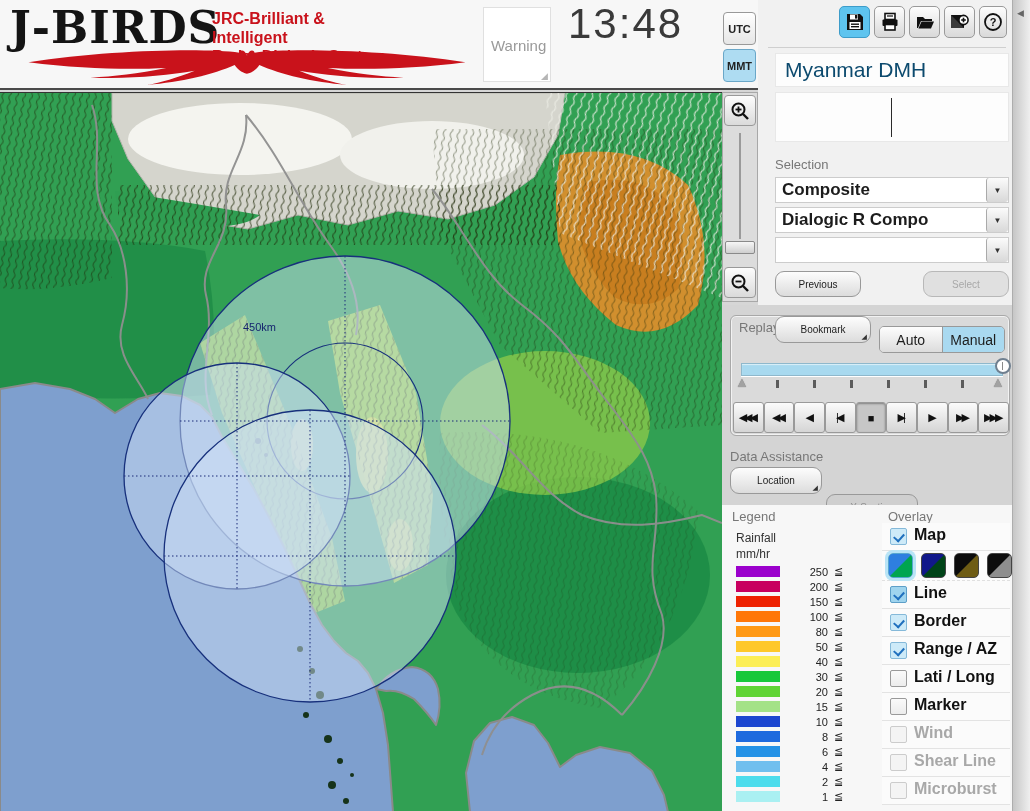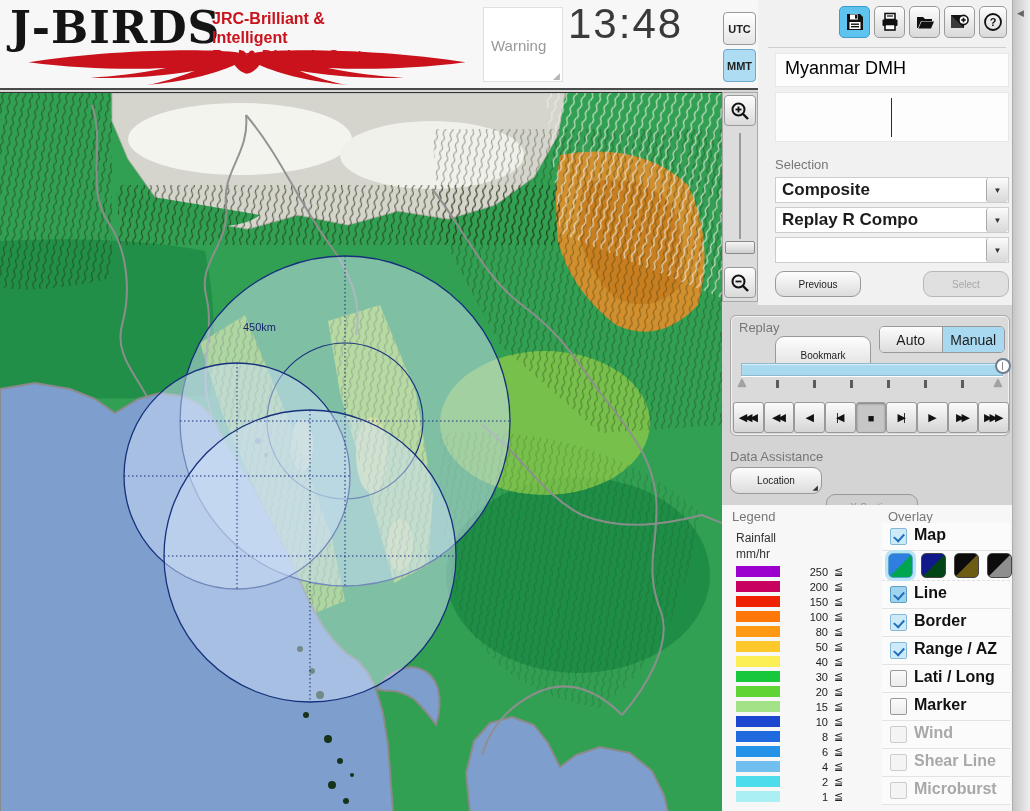--- a/index.html
+++ b/index.html
@@ -4,39 +4,39 @@
 <style>
   * { margin:0; padding:0; box-sizing:border-box; }
   body { background:#ffffff; font-family:"Liberation Sans", sans-serif; }
   .window { position:relative; width:1030px; height:811px; overflow:hidden; background:#d6d6d6; }
 
   
   .header { position:absolute; left:0; top:0; width:758px; height:90px; background:#f7f7f7; border-bottom:2px solid #4a4a4a; }
   .logo-title { position:absolute; left:10px; top:2px; font-family:"DejaVu Serif", serif; font-weight:bold; font-size:44px; letter-spacing:1px; color:#141414; }
   .logo-sub { position:absolute; left:212px; top:9px; width:190px; color:#c9121b; font-weight:bold; font-size:16px; line-height:19px; letter-spacing:0px; }
   .eagle { position:absolute; left:12px; top:48px; }
-  .warning-box { position:absolute; left:483px; top:7px; width:80px; height:75px; background:#ffffff; border:1px solid #e0e0e0; }
+  .warning-box { position:absolute; left:483px; top:7px; width:68px; height:75px; background:#ffffff; border:1px solid #e0e0e0; }
   .warning-box .wtext { position:absolute; left:7px; top:29px; font-size:15px; color:#9a9a9a; }
   .warning-box .fold { position:absolute; right:2px; bottom:0px; font-size:9px; color:#b5b5b5; }
   .clock-time { position:absolute; left:568px; top:0px; font-size:42px; color:#3a3a3a; letter-spacing:2px; }
   .clock-date { position:absolute; left:571px; top:53px; font-size:24px; color:#3a3a3a; }
   .tz-btn { position:absolute; left:723px; width:33px; height:33px; border:1px solid #999; border-radius:4px;
             background:linear-gradient(#ffffff,#e6e6e6); font-size:11px; font-weight:bold; color:#222;
             display:flex; align-items:center; justify-content:center; cursor:pointer; }
   .tz-utc { top:12px; }
   .tz-mmt { top:49px; background:#aedcf2; border-color:#6aa7c8; }
 
   
   .panel-top { position:absolute; left:758px; top:0; width:254px; height:305px; background:#f1f1f1; }
   .tool-btn { position:absolute; top:6px; width:31px; height:32px; border:1px solid #9a9a9a; border-radius:5px;
               background:linear-gradient(#fdfdfd,#d9d9d9); display:flex; align-items:center; justify-content:center; cursor:pointer; }
   .tool-btn.active { background:#5ec4ef; border-color:#3d9cc9; }
   .panel-sep { position:absolute; left:10px; top:47px; width:238px; height:1px; background:#cfcfcf; }
   .station-box { position:absolute; left:17px; top:53px; width:234px; height:34px; background:#fdfdfd; border:1px solid #e8e8e8; }
-  .station-box span { position:absolute; left:9px; top:4px; font-size:18px; color:#000000; }
+  .station-box span { position:absolute; left:9px; top:4px; font-size:21px; color:#0c4a6e; }
   .info-box { position:absolute; left:17px; top:92px; width:234px; height:50px; background:#fdfdfd; border:1px solid #e8e8e8; }
   .info-box .vline { position:absolute; left:115px; top:5px; width:1px; height:39px; background:#2a2a2a; }
   .sec-label { font-size:13px; color:#777; }
   .selection-label { position:absolute; left:17px; top:157px; }
   .combo { position:absolute; left:17px; width:234px; height:26px; background:#ffffff; border:1px solid #cccccc; }
   .combo .cval { position:absolute; left:6px; top:2px; font-size:17px; font-weight:bold; color:#1c1c1c; }
   .combo .carrow { position:absolute; right:0; top:0; width:22px; height:24px; border-left:1px solid #aaa; border-radius:3px;
                    background:linear-gradient(#fbfbfb,#d8d8d8); font-size:8px; color:#333; display:flex; align-items:center; justify-content:center; cursor:pointer; }
   .btn { border:1px solid #999; border-radius:9px; background:linear-gradient(#fdfdfd,#dcdcdc);
          font-size:10px; color:#1d1d1d; display:flex; align-items:center; justify-content:center; cursor:pointer; position:absolute; }
@@ -44,21 +44,21 @@
   .btn-previous { left:17px; top:271px; width:86px; height:26px; }
   .btn-select { left:165px; top:271px; width:86px; height:26px; }
   .menu-btn { position:relative; }
   .menu-btn::after { content:"\25E2"; position:absolute; right:3px; bottom:1px; font-size:7px; color:#333; }
 
   
   .panel-bottom { position:absolute; left:722px; top:305px; width:290px; height:506px; background:#d4d4d4; }
   .replay-group { position:absolute; left:8px; top:10px; width:280px; height:121px; background:#dadada;
                   border:1px solid #a8a8a8; border-radius:6px; box-shadow:inset 0 0 0 1px #f2f2f2; }
   .replay-label { position:absolute; left:8px; top:4px; }
-  .btn-bookmark { left:44px; top:20px; width:96px; height:39px; }
+  .btn-bookmark { left:44px; top:0; width:96px; height:27px; }
   .segmented { position:absolute; left:148px; top:10px; width:126px; height:27px; border:1px solid #999; border-radius:5px; display:flex; overflow:hidden; }
   .seg { flex:1; display:flex; align-items:center; justify-content:center; font-size:14px; color:#1d1d1d;
          background:linear-gradient(#fdfdfd,#dcdcdc); cursor:pointer; }
   .seg.active { background:#a9d9f0; }
   .seg + .seg { border-left:1px solid #999; }
   .slider-track { position:absolute; left:10px; top:47px; width:262px; height:13px; background:#a8d9ef;
                   border:1px solid #8fb8cc; box-shadow:0 1px 0 #fff, inset 0 1px 1px rgba(255,255,255,.6); }
   .slider-handle { position:absolute; top:42px; width:16px; height:16px; border-radius:50%; background:#ffffff;
                    border:2px solid #6f7f8f; cursor:pointer; }
   .slider-handle::after { content:""; position:absolute; left:5px; top:2px; width:1px; height:8px; background:#8a8a8a; }
@@ -288,21 +288,21 @@
     <div class="info-box">
       <span class="vline"></span>
     </div>
     <div class="sec-label selection-label">Selection</div>
 
     <div class="combo" style="top:177px">
       <span class="cval">Composite</span>
       <span class="carrow">▼</span>
     </div>
     <div class="combo" style="top:207px">
-      <span class="cval">Replay R Compo</span>
+      <span class="cval">Dialogic R Compo</span>
       <span class="carrow">▼</span>
     </div>
     <div class="combo" style="top:237px">
       <span class="cval"></span>
       <span class="carrow">▼</span>
     </div>
     <div class="btn btn-previous">Previous</div>
     <div class="btn btn-select disabled">Select</div>
   </div>
 

